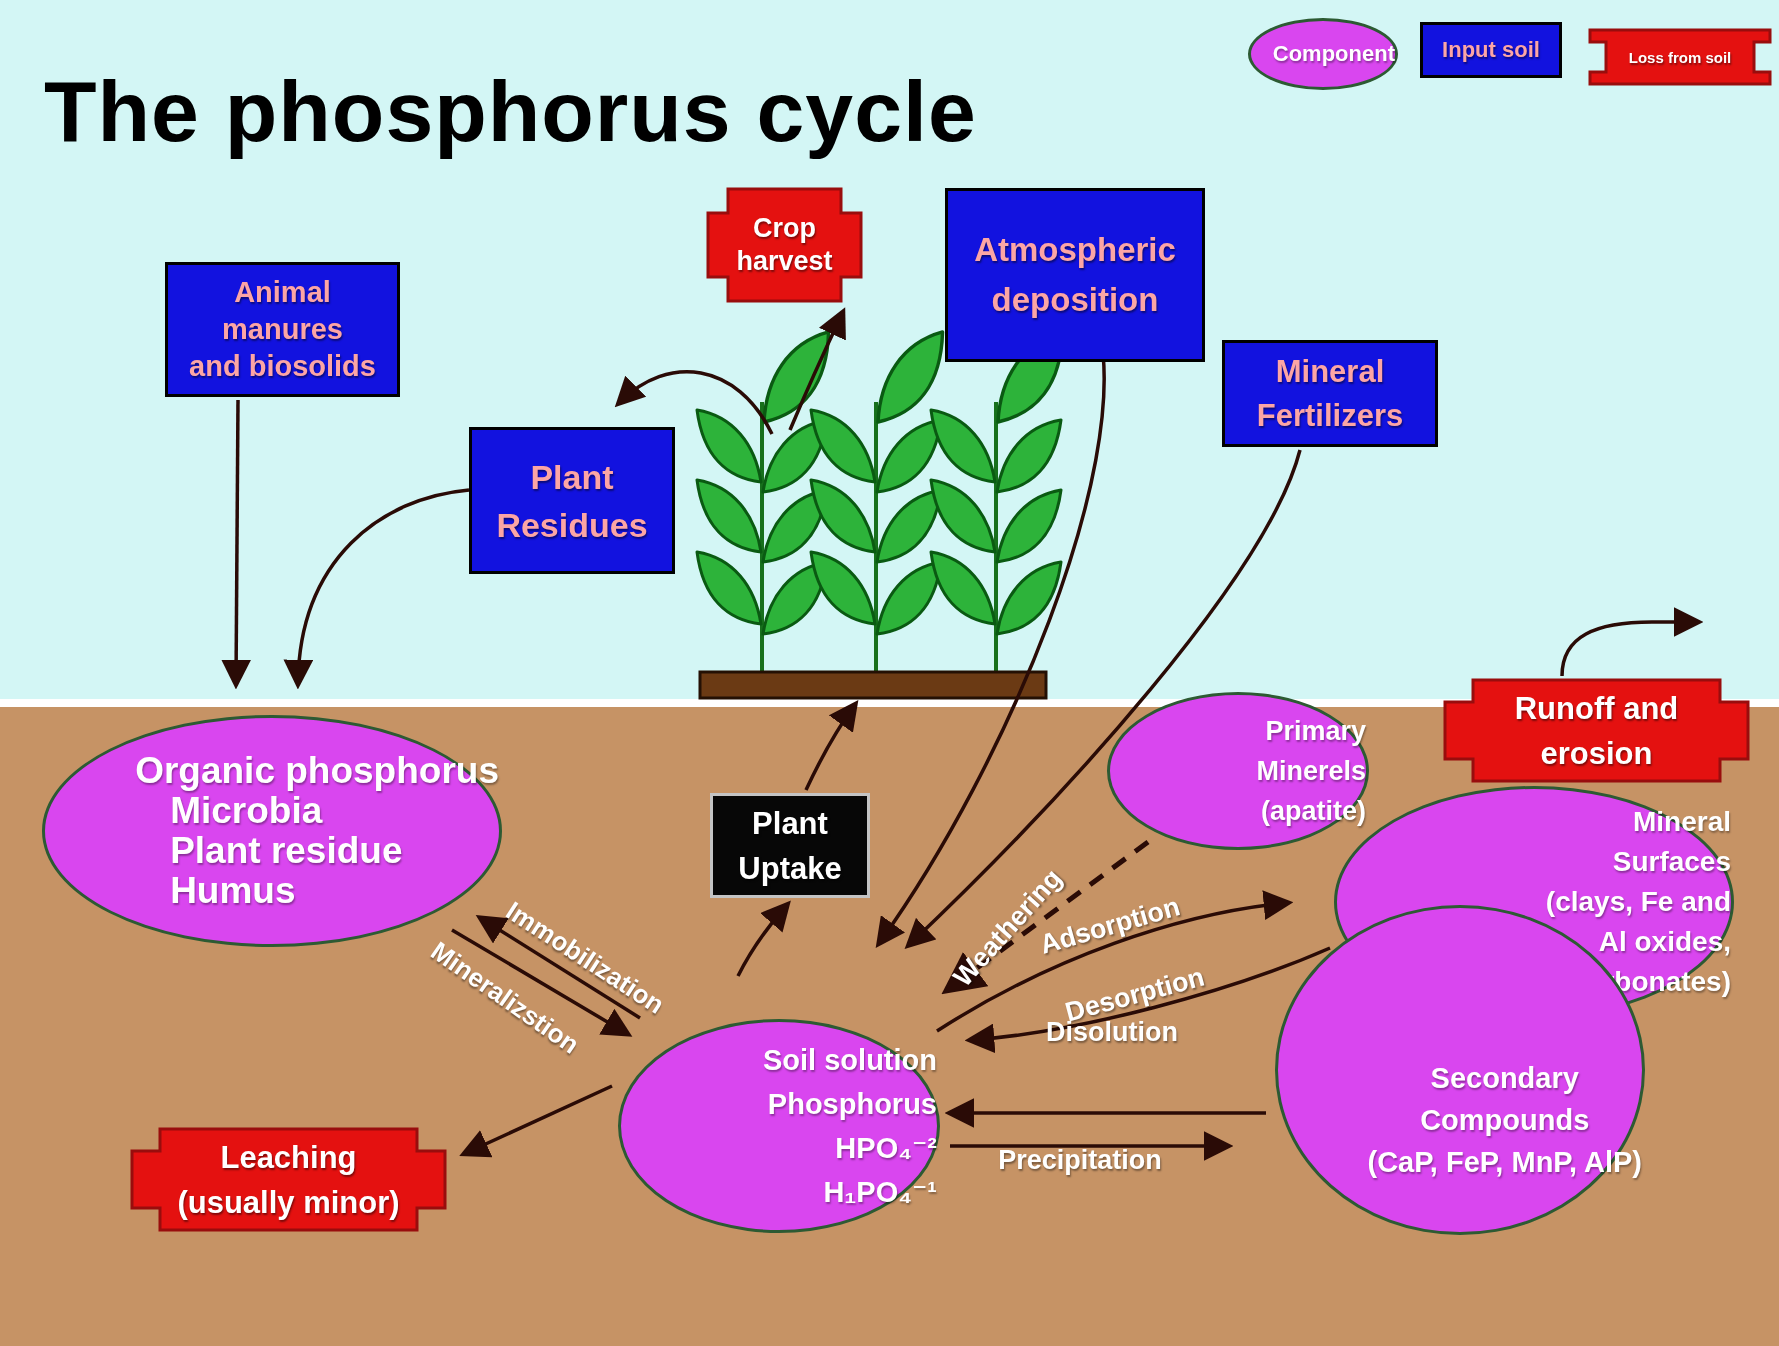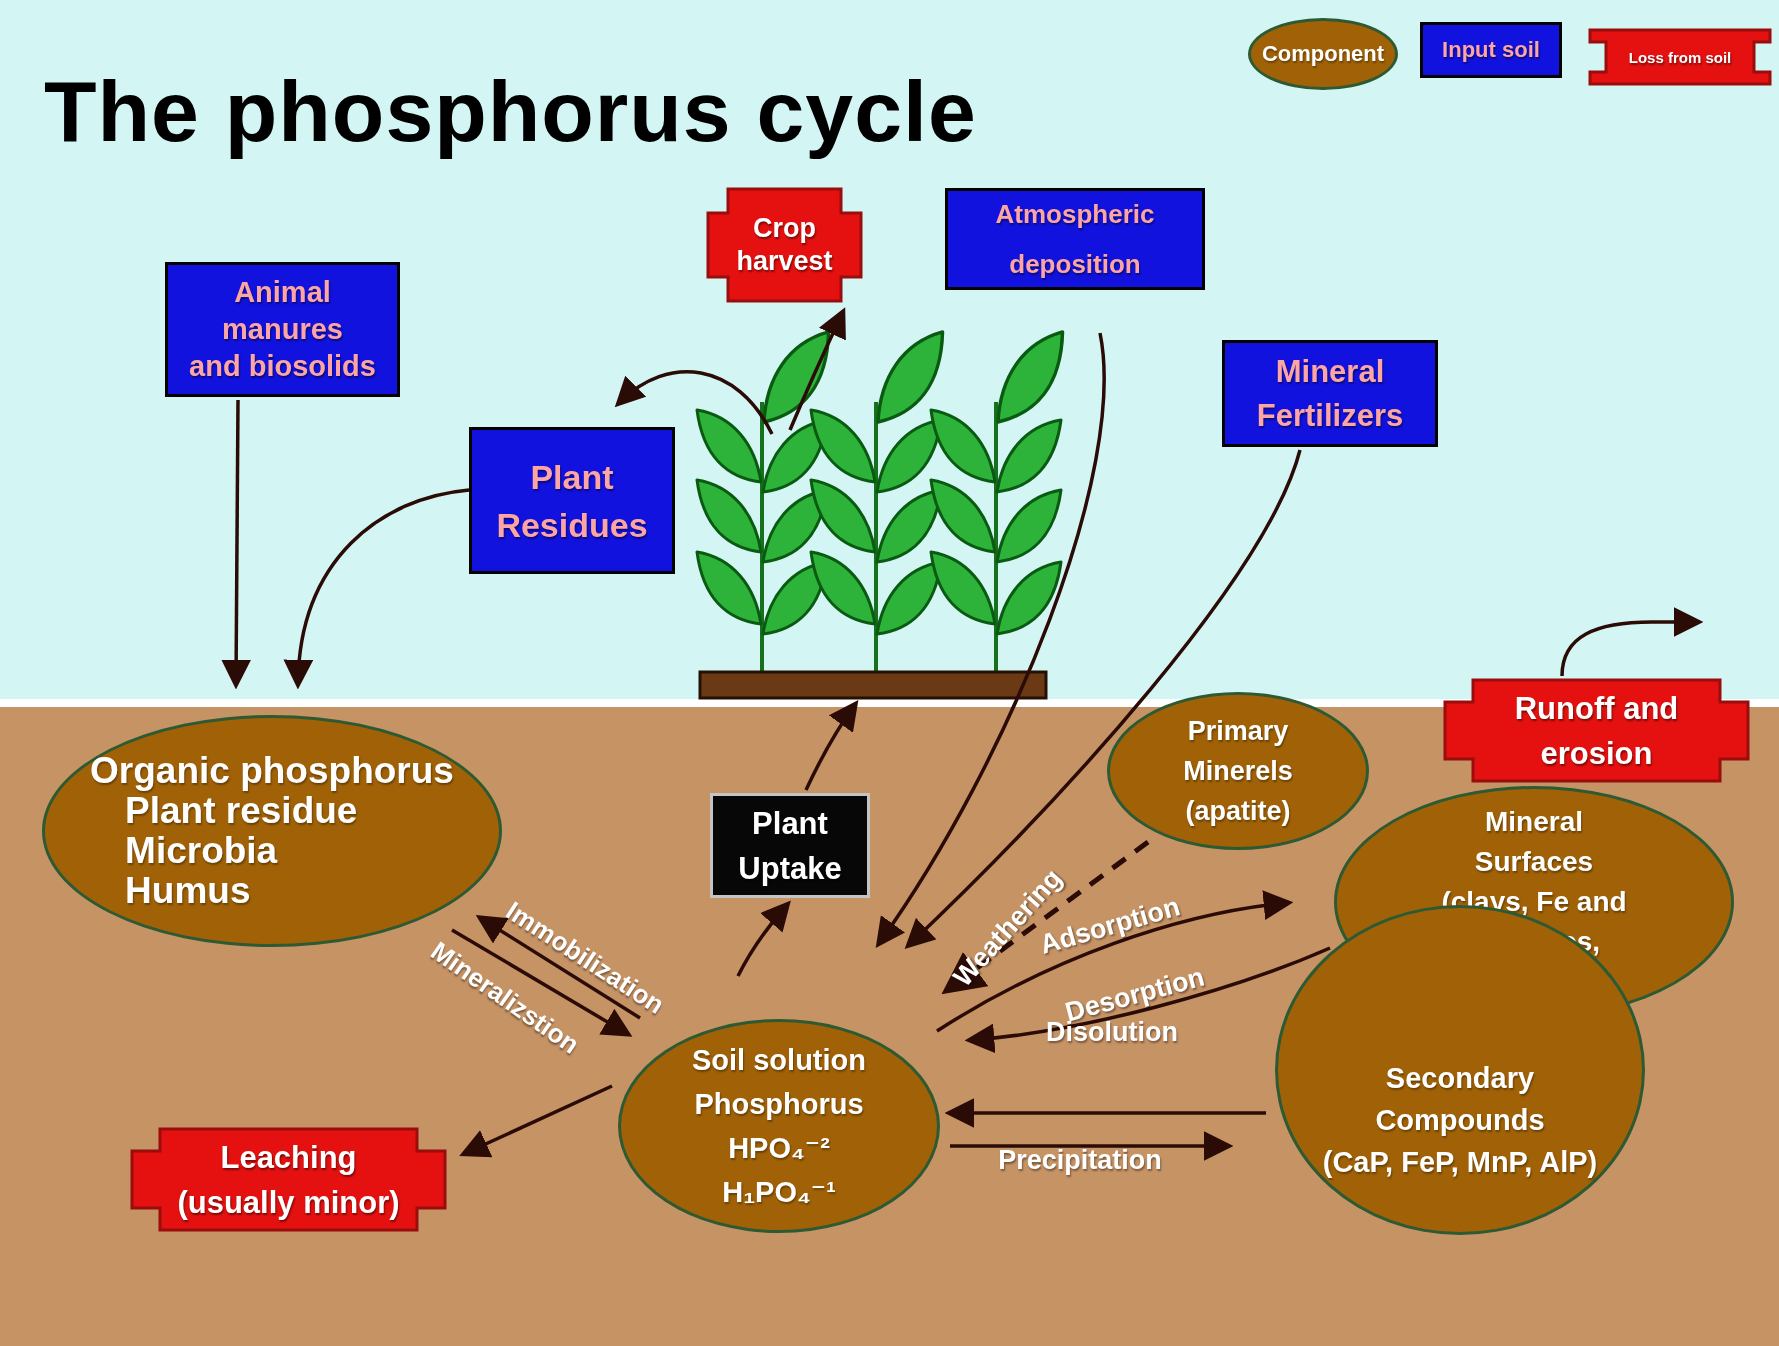--- a/index.html
+++ b/index.html
@@ -21,22 +21,22 @@
     text-align:center;box-sizing:border-box;
     text-shadow:1px 2px 2px rgba(0,0,0,.45);
   }
   .box-black{
     position:absolute;background:#070707;border:3px solid #c4c4c4;color:#fff;font-weight:bold;
     display:flex;flex-direction:column;align-items:center;justify-content:center;
     text-align:center;box-sizing:border-box;font-size:31px;line-height:45px;
     text-shadow:1px 2px 2px rgba(0,0,0,.6);
   }
   .ellipse{
-    position:absolute;background:#a16207;border:3px solid #2d5a33;border-radius:50%;
-    color:#fff;font-weight:bold;display:flex;flex-direction:column;align-items:center;
+    position:absolute;background:#d946ef;border:3px solid #2d5a33;border-radius:50%;
+    color:#fff;font-weight:bold;display:flex;flex-direction:column;align-items:flex-end;
     justify-content:center;text-align:center;box-sizing:border-box;
     text-shadow:1px 2px 2px rgba(0,0,0,.35);
   }
   .ellipse span{display:block;}
   .loss{position:absolute;color:#fff;font-weight:bold;text-shadow:1px 2px 2px rgba(0,0,0,.45);}
   .loss svg{position:absolute;left:0;top:0;}
   .loss .loss-text{
     position:absolute;left:0;top:0;width:100%;height:100%;
     display:flex;flex-direction:column;align-items:center;justify-content:center;text-align:center;
   }
@@ -125,21 +125,21 @@
 
   <div class="box-blue" style="left:165px;top:262px;width:235px;height:135px;font-size:29px;line-height:37px;">
     <span>Animal</span>
     <span>manures</span>
     <span>and biosolids</span>
   </div>
   <div class="box-blue" style="left:469px;top:427px;width:206px;height:147px;font-size:34px;line-height:48px;">
     <span>Plant</span>
     <span>Residues</span>
   </div>
-  <div class="box-blue" style="left:945px;top:188px;width:260px;height:102px;font-size:26px;line-height:50px;">
+  <div class="box-blue" style="left:945px;top:188px;width:260px;height:174px;font-size:33px;line-height:50px;">
     <span>Atmospheric</span>
     <span>deposition</span>
   </div>
   <div class="box-blue" style="left:1222px;top:340px;width:216px;height:107px;font-size:31px;line-height:44px;">
     <span>Mineral</span>
     <span>Fertilizers</span>
   </div>
 
   <div class="loss" style="left:706px;top:187px;width:157px;height:116px;font-size:27px;">
     <svg width="157" height="116" viewBox="0 0 157 116">
@@ -165,22 +165,22 @@
     </svg>
     <div class="loss-text" style="line-height:45px;">
       <span>Leaching</span>
       <span>(usually minor)</span>
     </div>
   </div>
 
   <div class="ellipse" style="left:42px;top:715px;width:460px;height:232px;font-size:37px;line-height:40px;">
     <div class="organic-inner">
       <span>Organic phosphorus</span>
+      <span class="item">Microbia</span>
       <span class="item">Plant residue</span>
-      <span class="item">Microbia</span>
       <span class="item">Humus</span>
     </div>
   </div>
 
   <div class="ellipse" style="left:618px;top:1019px;width:322px;height:214px;font-size:29px;line-height:44px;">
     <span>Soil solution</span>
     <span>Phosphorus</span>
     <span>HPO₄⁻²</span>
     <span>H₁PO₄⁻¹</span>
   </div>

